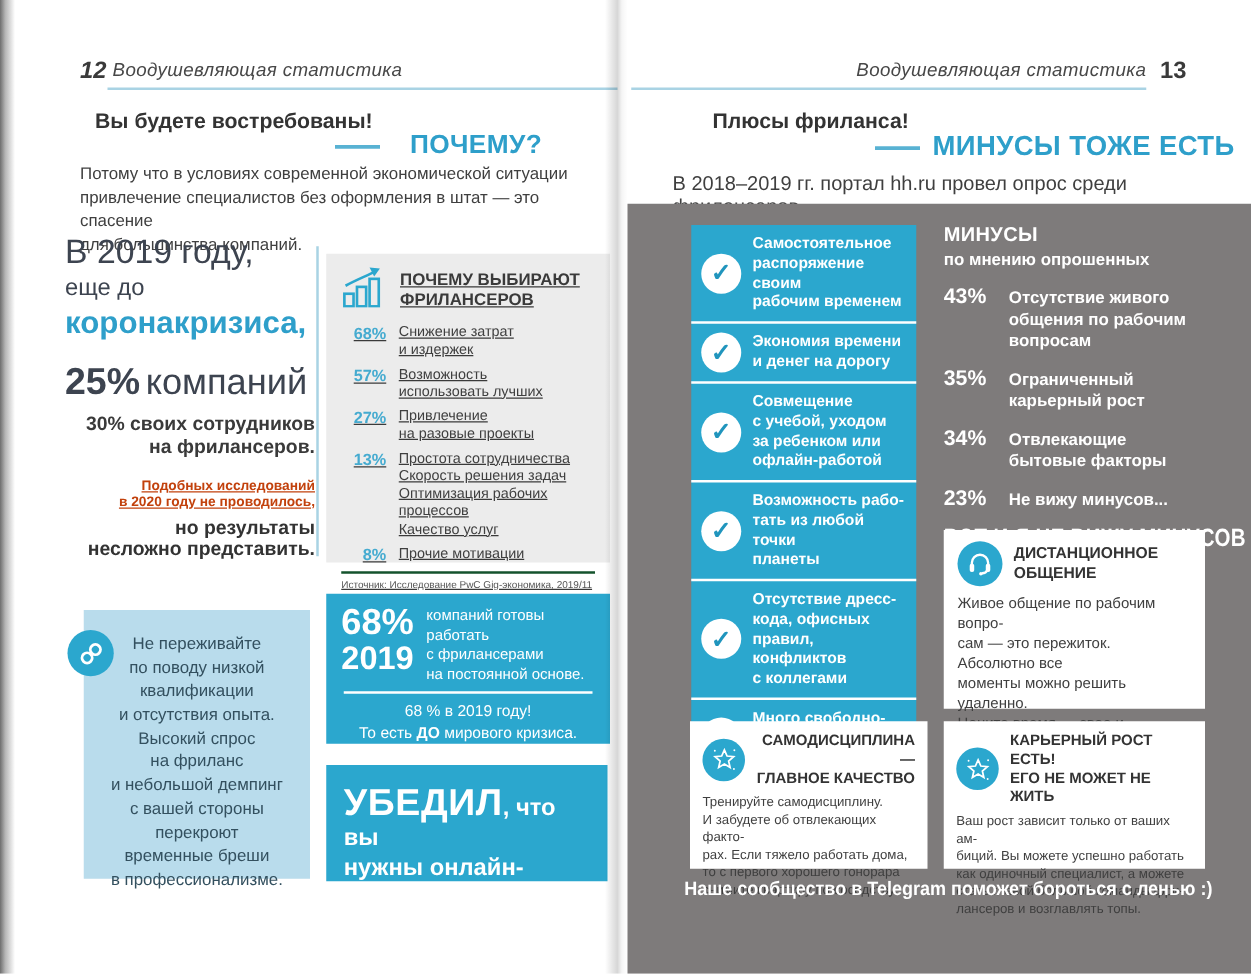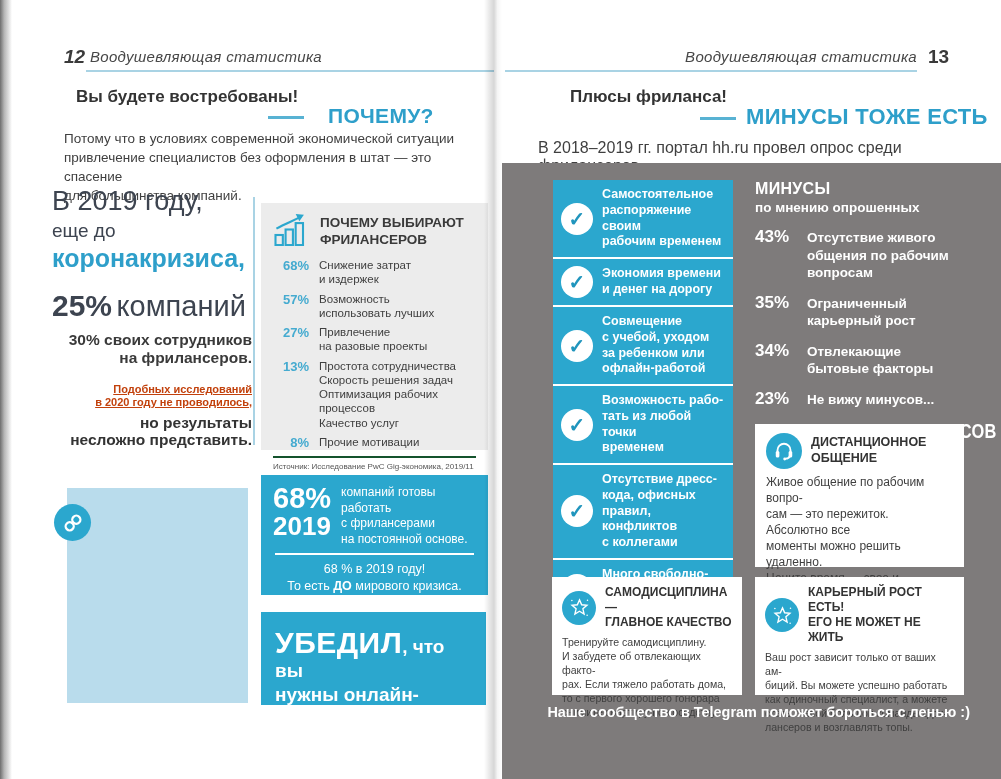--- a/index.html
+++ b/index.html
@@ -34,21 +34,21 @@
   .stmt-comp { font-size:29px; font-weight:400; }
   .stmt-right { text-align:right; margin-top:8px; color:#3a3a3a; }
   .stmt-small { font-size:13px; }
   .stmt-b { font-size:15.5px; font-weight:bold; line-height:1.15; }
   .stmt-note-blue { margin-top:16px; text-align:right; font-size:11px; font-weight:bold; color:#c2410c; line-height:1.18;text-decoration:underline; }
   .stmt-note-dark { margin-top:5px; text-align:right; font-size:15.5px; font-weight:bold; color:#333; line-height:1.15; }
 
   .vdivider { width:2px; background:#a9d3e4; }
 
   
-  .why-box { background:#ececec; padding:10px 12px 6px 12px; }
+  .why-box { background:#ececec; padding:10px 12px 6px 12px;text-decoration:underline; }
   .why-head { display:flex; align-items:center; gap:9px; margin-bottom:8px; }
   .why-title { font-size:13.5px; font-weight:bold; color:#3a3a3a; line-height:1.2; }
   .why-row { display:flex; margin-bottom:5px; }
   .why-pct { width:36px; text-align:right; font-weight:bold; color:#45abd0; font-size:13px; flex-shrink:0; margin-right:10px; }
   .why-label { font-size:11.5px; line-height:1.24; color:#3f3f3f; }
   .why-src { border-top:2px solid #14532d; margin-top:6px; padding-top:4px; font-size:8px; color:#555; }
 
   
   .reassure { background:#b9dcec; text-align:center; padding:18px 10px; }
   .reassure-text { font-size:13.5px; line-height:1.4; font-weight:500; color:#33505f; }
@@ -180,20 +180,31 @@
 
   <div class="abs reassure" style="left:67px; top:488px; width:181px; height:215px;">
     <div class="abs chip-circle" style="left:-13px; top:16px; width:37px; height:37px;">
       <svg width="26" height="26" viewBox="0 0 36 36">
         <g stroke="#ffffff" stroke-width="3.2" fill="none" transform="rotate(-45 18 18)">
           <circle cx="11.5" cy="18" r="5.6"></circle>
           <circle cx="24.5" cy="18" r="5.6"></circle>
         </g>
       </svg>
     </div>
+    <div class="reassure-text pre">Не переживайте
+по поводу низкой
+квалификации
+и отсутствия опыта.
+Высокий спрос
+на фриланс
+и небольшой демпинг
+с вашей стороны
+перекроют
+временные бреши
+в профессионализме.</div>
   </div>
 
   <div class="abs ready" style="left:261px; top:475px; width:227px; height:120px;">
     <div class="ready-top">
       <div class="ready-nums">
         <div class="ready-pct">68%</div>
         <div class="ready-year">2019</div>
       </div>
       <div class="ready-desc pre">компаний готовы
 работать
@@ -246,21 +257,21 @@
         <span class="check-circle">✓</span>
         <span class="plus-text pre">Совмещение
 с учебой, уходом
 за ребенком или
 офлайн-работой</span>
       </div>
       <div class="plus-item">
         <span class="check-circle">✓</span>
         <span class="plus-text pre">Возможность рабо-
 тать из любой точки
-временем</span>
+планеты</span>
       </div>
       <div class="plus-item">
         <span class="check-circle">✓</span>
         <span class="plus-text pre">Отсутствие дресс-
 кода, офисных
 правил, конфликтов
 с коллегами</span>
       </div>
       <div class="plus-item">
         <span class="check-circle">✓</span>
@@ -314,21 +325,21 @@
       </div>
       <div class="card-body pre">Живое общение по рабочим вопро-
 сам — это пережиток. Абсолютно все
 моменты можно решить удаленно.
 Цените время — свое и заказчика.
 Серьезные заказчики это очень ценят
 и вернутся к вам снова.</div>
     </div>
 
     <div class="abs white-card" style="left:50px; top:414px; width:190px; height:118px; padding:8px 10px;">
-      <div class="card-head" style="margin-bottom:5px;">
+      <div class="card-head" style="margin-bottom:5px;text-align:right;">
         <span class="chip-circle" style="width:34px; height:34px; flex-shrink:0;">
           <svg width="25" height="25" viewBox="0 0 36 36">
             <path d="M18 7 l3.1 7.1 7.6 .7 -5.8 5.1 1.7 7.5 -6.6 -4 -6.6 4 1.7 -7.5 -5.8 -5.1 7.6 -.7 Z" fill="none" stroke="#ffffff" stroke-width="2"></path>
             <circle cx="7" cy="8" r="1.1" fill="#ffffff"></circle>
               <circle cx="29.5" cy="7.5" r="1.1" fill="#ffffff"></circle>
               <circle cx="29" cy="29" r="1.1" fill="#ffffff"></circle>
           </svg>
         </span>
         <div class="card-title" style="font-size:12px;"><span class="pre">САМОДИСЦИПЛИНА —
 ГЛАВНОЕ КАЧЕСТВО</span></div>

